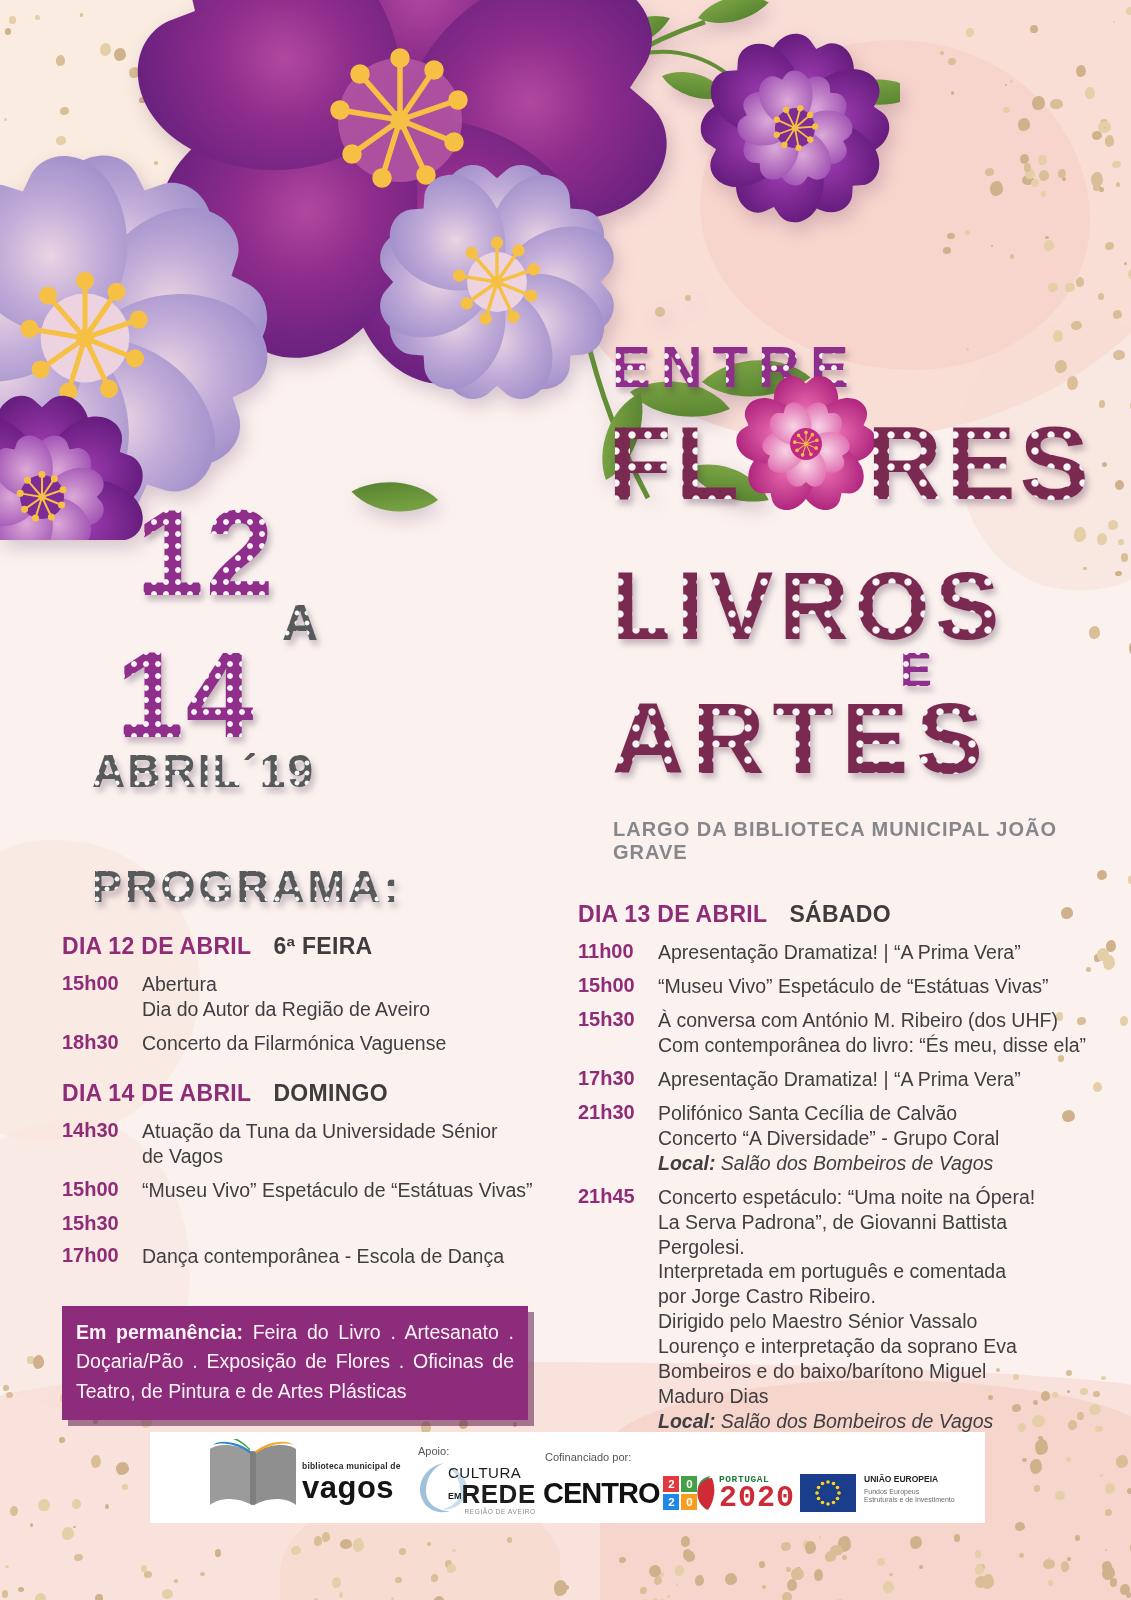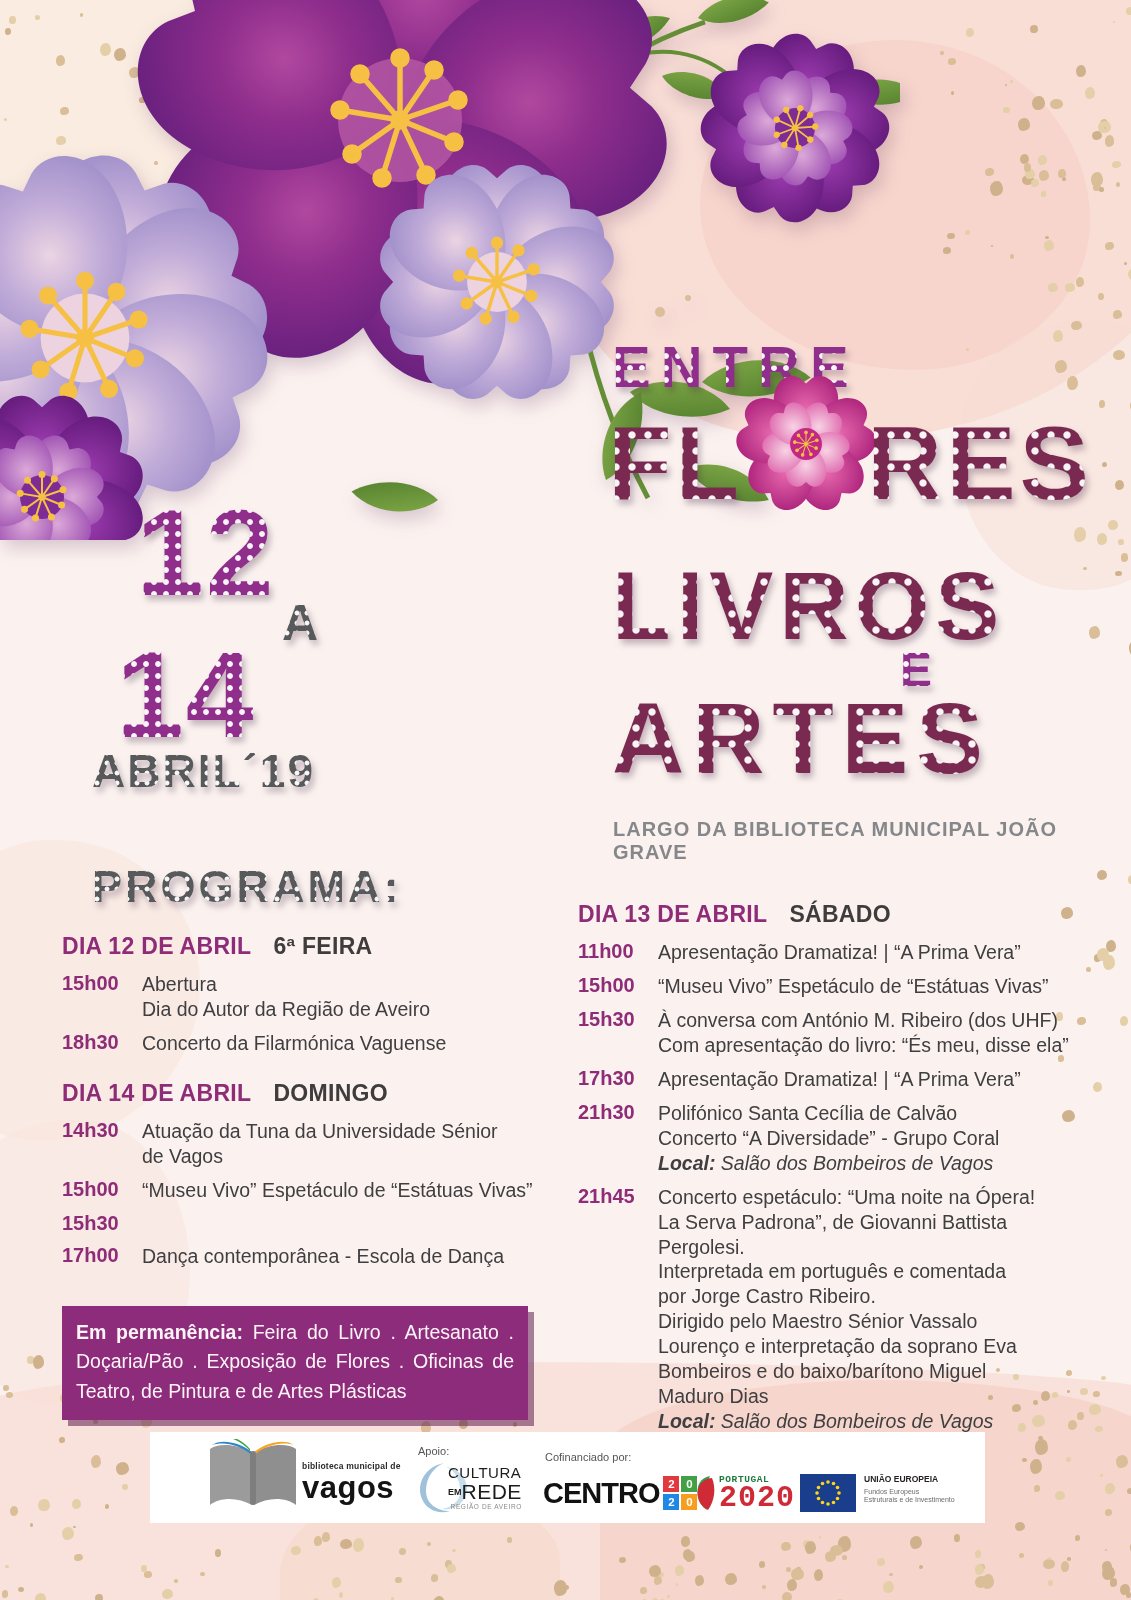--- a/index.html
+++ b/index.html
@@ -75,21 +75,21 @@
   #vagos-text{left:152px;top:30px;line-height:1;}
   #vagos-text .l1{font-size:8.5px;color:#2b2b2b;font-weight:700;letter-spacing:.2px;}
   #vagos-text .l2{font-size:31px;color:#141414;font-weight:800;letter-spacing:.5px;margin-top:1px;}
   #apoio-label{left:268px;top:13px;font-size:11px;color:#555;}
   #cultura-logo{left:266px;top:27px;width:118px;height:58px;}
   #cultura-swirl{position:absolute;left:0;top:2px;width:56px;height:54px;}
   #cultura-text{position:absolute;left:32px;top:6px;line-height:1;}
   #cultura-text .c1{font-size:15px;color:#1c1c1c;letter-spacing:.5px;font-weight:400;}
   #cultura-text .c2{margin-top:1px;}
   #cultura-text .c2 .em{font-size:9px;font-weight:700;color:#1c1c1c;vertical-align:4px;}
-  #cultura-text .c2 .rede{font-size:21px;font-weight:400;color:#1c1c1c;letter-spacing:.5px;}
+  #cultura-text .c2 .rede{font-size:26px;font-weight:700;color:#1c1c1c;letter-spacing:.5px;}
   #cultura-text .c3{font-size:6.5px;color:#8A8A8A;letter-spacing:.6px;margin-top:2px;text-align:right;}
   #cofin-label{left:395px;top:19px;font-size:11px;color:#555;}
   #centro-logo{left:393px;top:44px;display:flex;align-items:center;}
   #centro-name{font-size:29px;font-weight:800;color:#111;letter-spacing:-1px;font-family:"Liberation Sans",sans-serif;}
   #centro-grid{display:grid;grid-template-columns:16px 16px;grid-auto-rows:16px;gap:2px;margin-left:4px;}
   .centro-sq{color:#fff;font-size:11.5px;font-weight:800;display:flex;align-items:center;justify-content:center;}
   #portugal-logo{left:540px;top:42px;display:flex;align-items:flex-start;font-family:Liberation Mono, monospace;}
   #pt-swoosh{width:26px;height:38px;margin-right:3px;}
   #pt-text .p1{font-size:9.5px;font-weight:800;color:#1E7A3C;letter-spacing:.6px;}
   #pt-text .p2{font-size:30px;font-weight:700;color:#CE2B37;line-height:.9;letter-spacing:1px;}
@@ -664,21 +664,21 @@
         <div class="event">
           <div class="event-time">15h00</div>
           <div class="event-desc">
             <div class="line">“Museu Vivo” Espetáculo de “Estátuas Vivas”</div>
           </div>
         </div>
         <div class="event">
           <div class="event-time">15h30</div>
           <div class="event-desc">
             <div class="line">À conversa com António M. Ribeiro (dos UHF)</div>
-            <div class="line">Com apresentação do livro: “És meu, disse ela”</div>
+            <div class="line">Com contemporânea do livro: “És meu, disse ela”</div>
           </div>
         </div>
         <div class="event">
           <div class="event-time">17h30</div>
           <div class="event-desc">
             <div class="line">Apresentação Dramatiza! | “A Prima Vera”</div>
           </div>
         </div>
         <div class="event">
           <div class="event-time">21h30</div>

